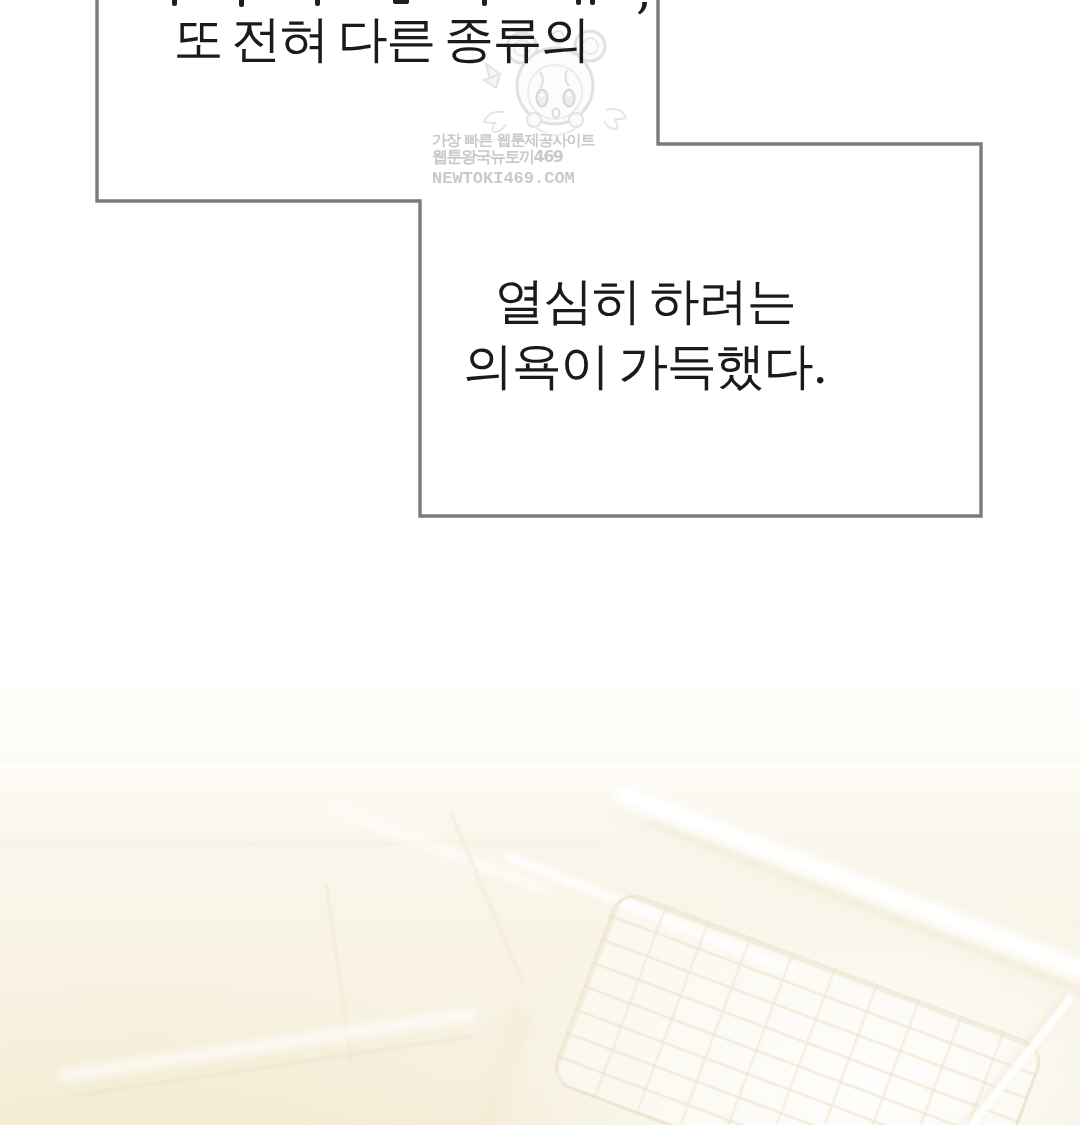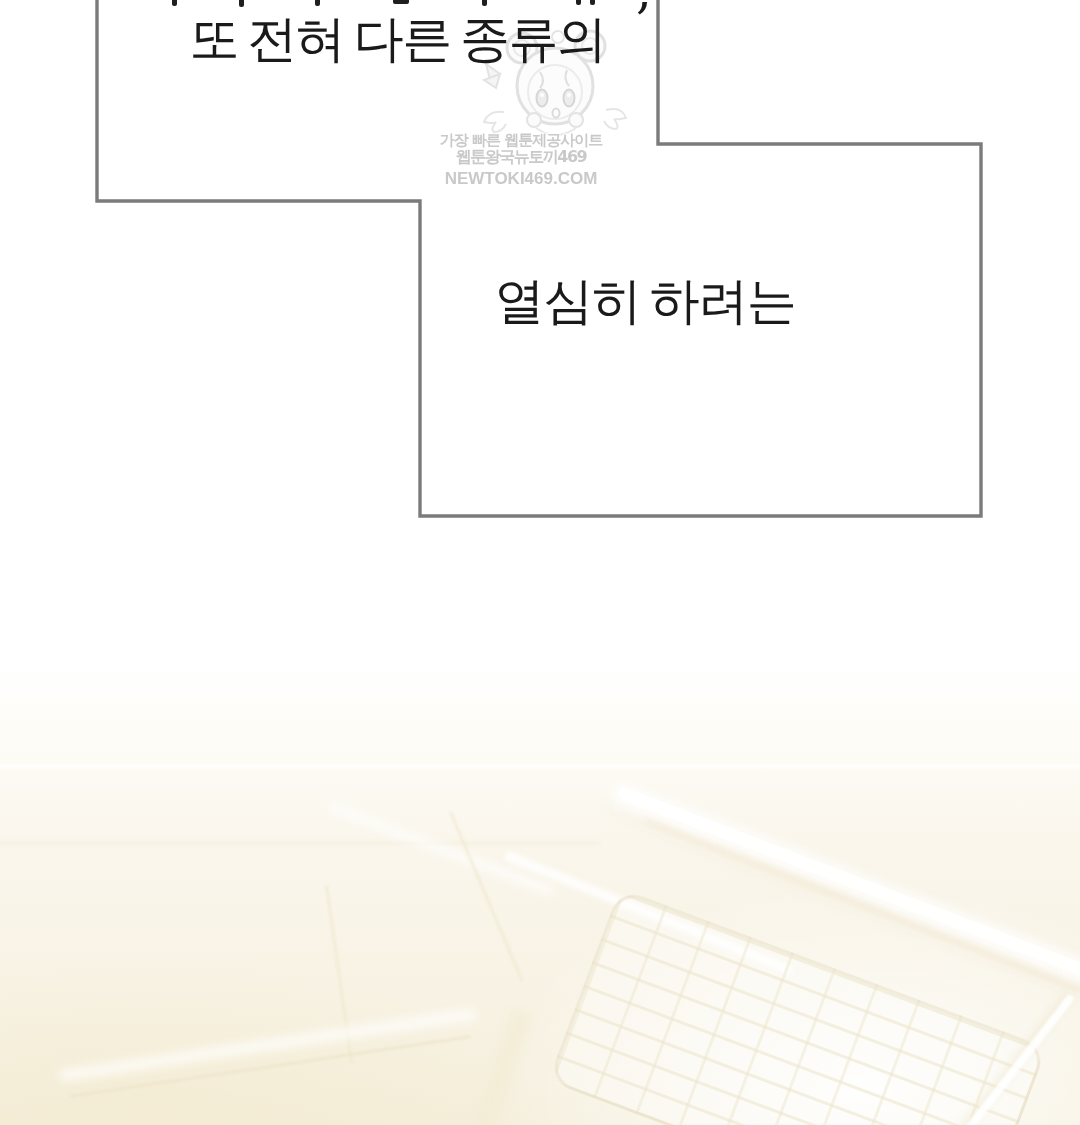--- a/index.html
+++ b/index.html
@@ -48,31 +48,31 @@
     background:rgba(255,255,255,0.7); transform:rotate(-8.5deg); transform-origin:left center; filter:blur(5px); }
   .mid-streak { left:492px; top:318px; width:22px; height:125px;
     background:rgba(243,236,214,0.75); transform:rotate(19deg); filter:blur(4px); }
 
   
   .bubbles-svg { position:absolute; left:0; top:0; z-index:1; }
 
   
   .watermark { position:absolute; left:0; top:0; z-index:2; pointer-events:none; }
   .mascot { position:absolute; left:470px; top:26px; }
-  .wm-text { position:absolute; left:396px; width:250px; text-align:center;
+  .wm-text { position:absolute; left:432px; width:250px; 
     font-family:"DejaVu Sans","Liberation Sans",sans-serif; font-weight:bold; color:#c9c9c9;
     text-shadow:-1px -1px 0 #fff, 1px -1px 0 #fff, -1px 1px 0 #fff, 1px 1px 0 #fff, 0 0 2px #fff; }
   .wm-tagline { top:131px; font-size:15px; letter-spacing:-1px; }
   .wm-sitename { top:147px; font-size:16px; letter-spacing:-1.5px; }
-  .wm-url { top:169px; font-size:17px; font-family:Liberation Sans, sans-serif; letter-spacing:0; }
+  .wm-url { top:169px; font-size:17px; font-family:Liberation Mono, monospace; letter-spacing:0; }
 
   
   .btext { position:absolute; z-index:3; color:#1a1a1a; text-align:center;
     font-size:50px; letter-spacing:-1.5px; word-spacing:-5px; }
-  .b1-text { left:97px; top:4px; width:561px; line-height:70px;padding-left:20px; }
+  .b1-text { left:81px; top:4px; width:561px; line-height:70px;padding-left:20px; }
   .b2-text { left:420px; top:269px; width:450px; line-height:65px; }
 
   .fragments { position:absolute; left:0; top:0; width:1080px; height:20px; z-index:3; }
   .frag { position:absolute; top:0; background:#1f1f1f; border-radius:0 0 2px 2px; }
   .frag-comma { position:absolute; left:636px; top:-38px; font-size:50px; color:#1a1a1a;
     font-family:"DejaVu Serif","Liberation Serif",serif; }
 </style>
 </head>
 <body>
 
@@ -139,15 +139,16 @@
       <span class="frag" style="left: 576px; width: 5px; height: 5px;"></span>
       <span class="frag" style="left: 590px; width: 5px; height: 5px;"></span>
     </div>
 
   <div class="btext b1-text">
     <div>또 전혀 다른 종류의</div>
   </div>
 
   <div class="btext b2-text">
     <div>열심히 하려는</div>
+    <div>의욕이 가득했다.</div>
   </div>
 
 </div>
 
 </body></html>

